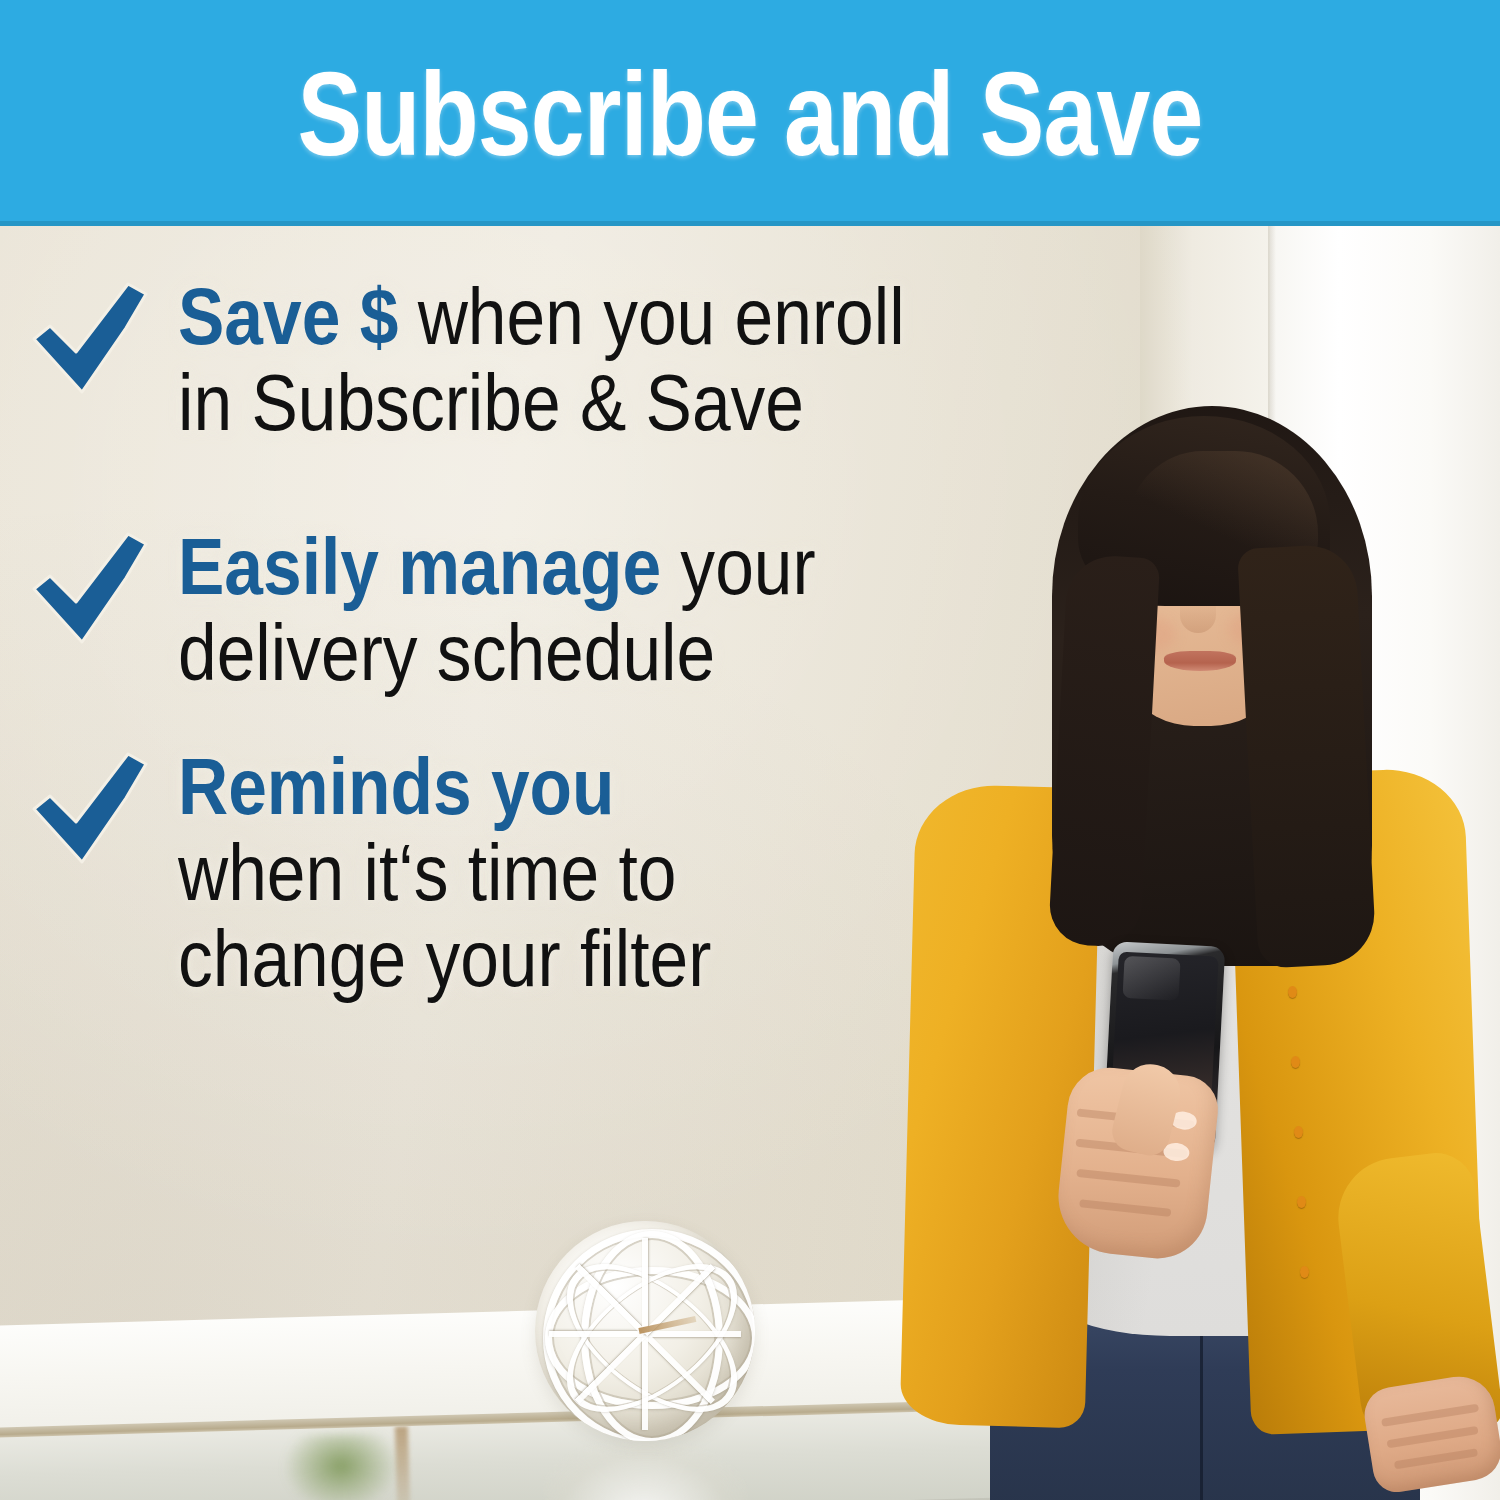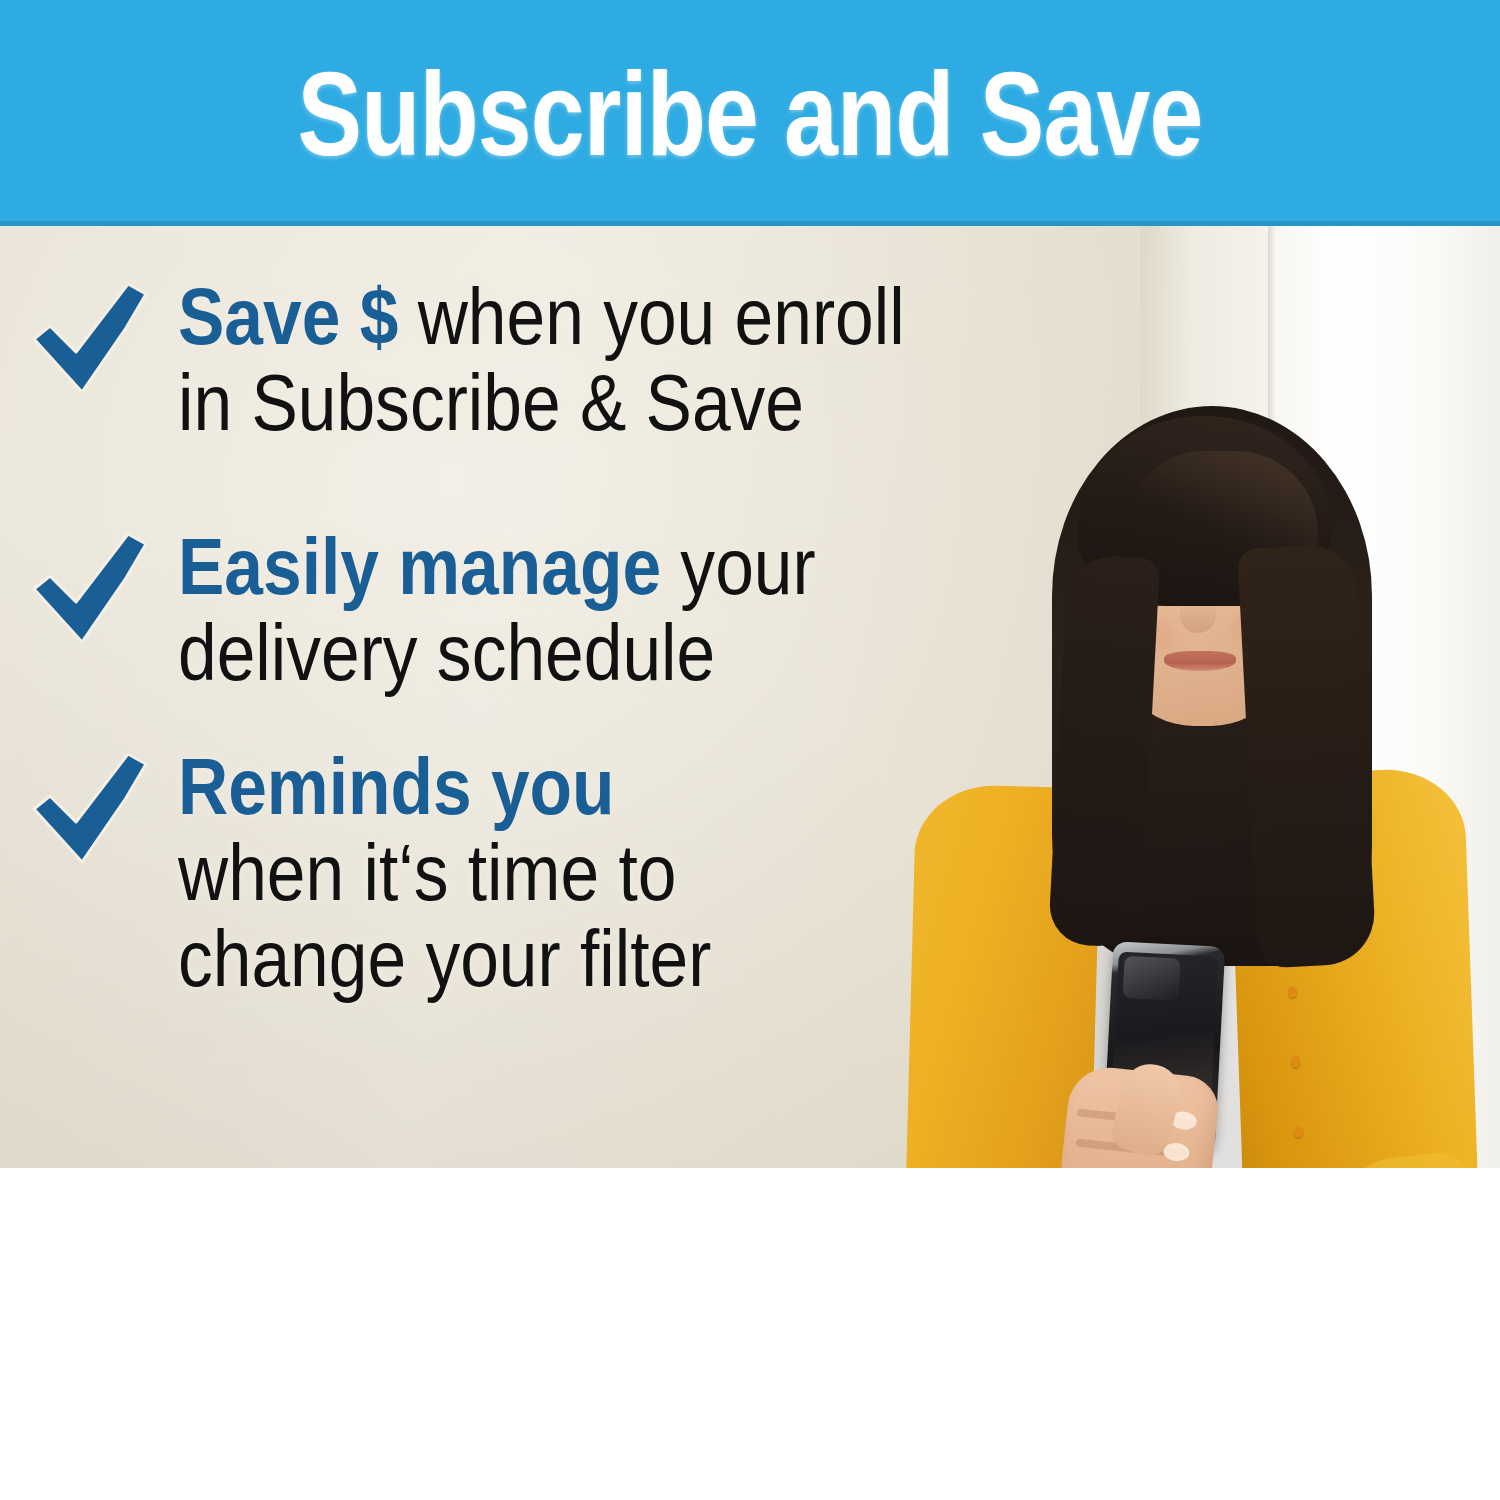--- a/index.html
+++ b/index.html
@@ -4,21 +4,21 @@
 <title>Subscribe and Save</title>
 <style>
   html, body {
     margin: 0;
     padding: 0;
     background: #ffffff;
   }
   #stage {
     position: relative;
     width: 1500px;
-    height: 1168px;
+    height: 1500px;
     overflow: hidden;
     font-family: "Liberation Sans", "DejaVu Sans", sans-serif;
     background: #ece7da;
   }
 
   
   .header-band {
     position: absolute;
     left: 0; top: 0;
     width: 1500px;

